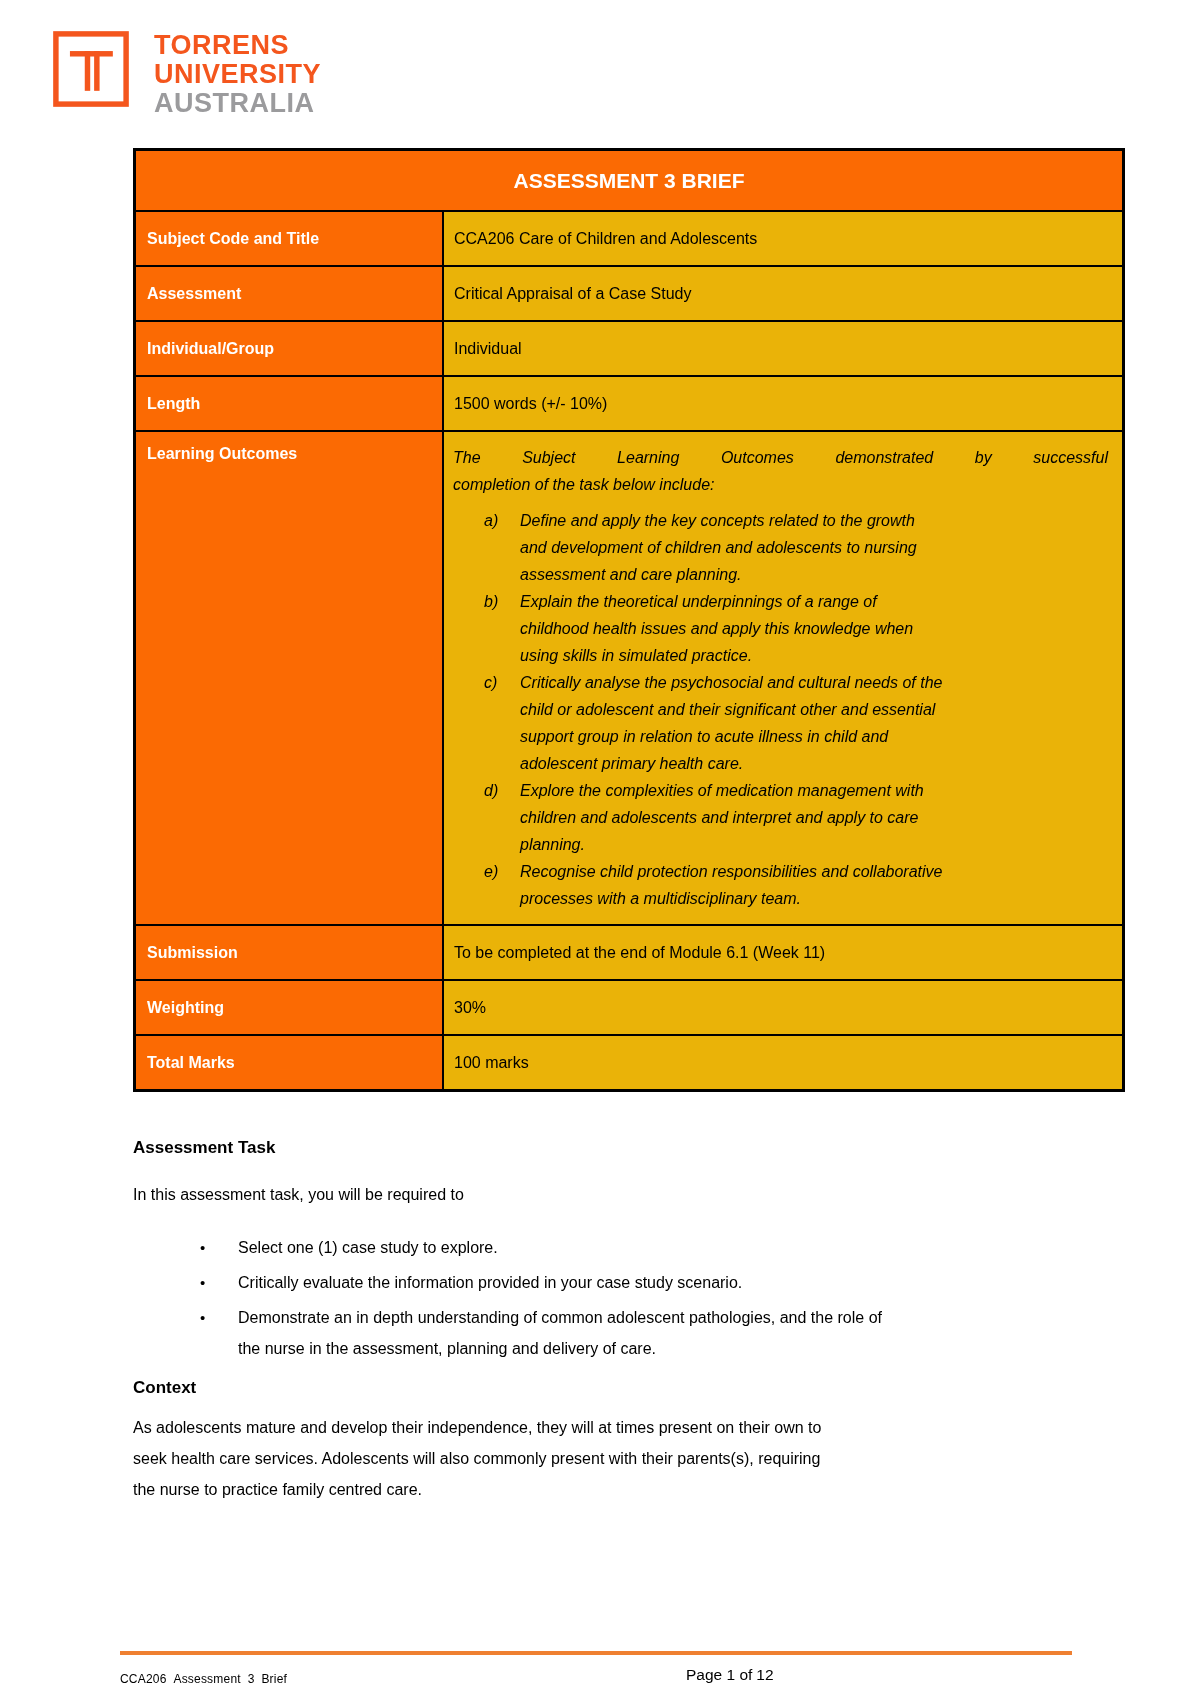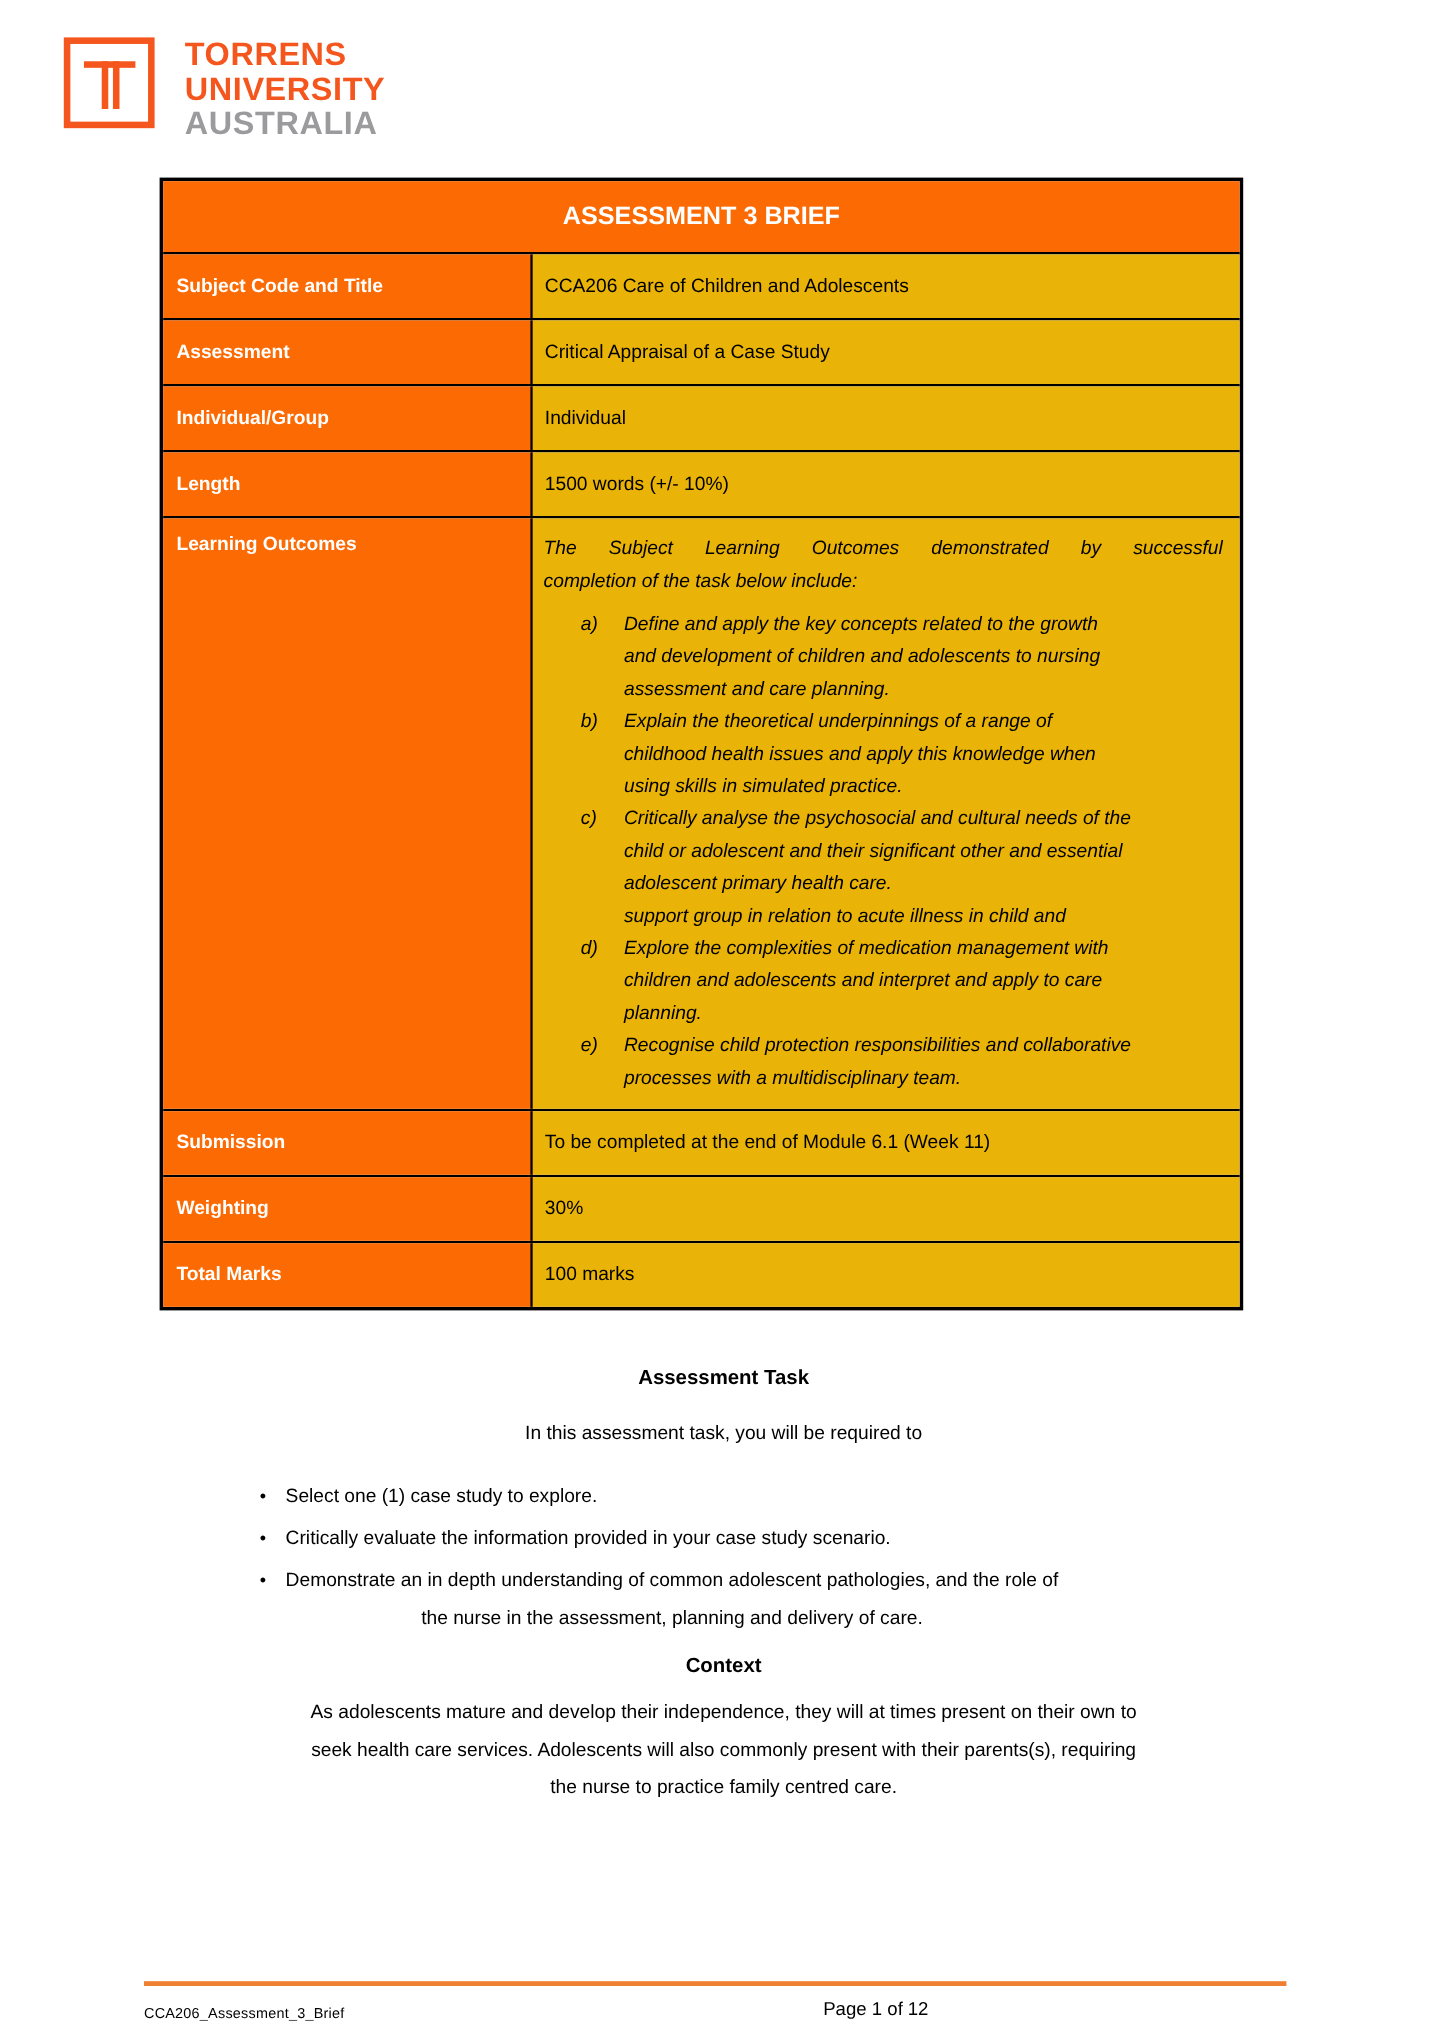--- a/index.html
+++ b/index.html
@@ -13,21 +13,21 @@
 
   
   .logo { position: absolute; top: 30px; left: 52px; display: flex; gap: 24px; align-items: flex-start; }
   .logo-mark { width: 78px; height: 78px; }
   .wordmark { font-weight: bold; font-size: 27px; line-height: 29px; letter-spacing: 0.5px; margin-top: 1px; }
   .wm-orange { color: var(--logo_orange); }
   .wm-gray  { color: var(--logo_gray); }
 
   
   .atable {
-    position: absolute; left: 133px; top: 148px; width: 903px;
+    position: absolute; left: 133px; top: 148px; width: 992px;
     border: 3px solid var(--border_black); box-sizing: border-box;
     font-size: 16px;
   }
   .trow { display: flex; border-top: 2px solid var(--border_black); }
   .trow.first { border-top: none; }
   .thead {
     background: var(--table_orange); color: #fff; font-weight: bold;
     font-size: 21px; height: 59px;
     display: flex; align-items: center; justify-content: center;
   }
@@ -44,21 +44,21 @@
   .lo-row .lcell { align-items: flex-start; padding-top: 13px; }
   .lo-cell { display: block; padding: 12px 14px 12px 9px; font-style: italic; }
   .lo-intro div { line-height: 27px; }
   .just { text-align: justify; text-align-last: justify; }
   .lo-items { margin-top: 9px; }
   .lo-item { display: flex; margin-left: 31px; }
   .lo-item .marker { width: 36px; flex-shrink: 0; line-height: 27px; }
   .lo-item .lines div { line-height: 27px; }
 
   
-  .body-sections { position: absolute; left: 133px; top: 1138px; width: 940px; font-size: 16px; text-align: center; }
+  .body-sections { position: absolute; left: 133px; top: 1138px; width: 940px; font-size: 16px; }
   .sec-head { font-size: 17px; font-weight: bold; line-height: 20px; }
   .task-head { margin-bottom: 26px; }
   .task-intro { line-height: 22px; margin-bottom: 26px; }
   .bullet { display: flex; margin-bottom: 4px; }
   .bullet .dot { margin-left: 67px; width: 38px; flex-shrink: 0; line-height: 31px; font-size: 15px; }
   .bullet .btext div { line-height: 31px; }
   .context-head { margin-top: 14px; margin-bottom: 14px; }
   .context-para div { line-height: 31px; }
 
   
@@ -134,22 +134,22 @@
             <div>Explain the theoretical underpinnings of a range of</div>
             <div>childhood health issues and apply this knowledge when</div>
             <div>using skills in simulated practice.</div>
           </span>
         </div>
         <div class="lo-item">
           <span class="marker">c)</span>
           <span class="lines">
             <div>Critically analyse the psychosocial and cultural needs of the</div>
             <div>child or adolescent and their significant other and essential</div>
+            <div>support group in relation to acute illness in child and</div>
             <div>adolescent primary health care.</div>
-            <div>support group in relation to acute illness in child and</div>
           </span>
         </div>
         <div class="lo-item">
           <span class="marker">d)</span>
           <span class="lines">
             <div>Explore the complexities of medication management with</div>
             <div>children and adolescents and interpret and apply to care</div>
             <div>planning.</div>
           </span>
         </div>

